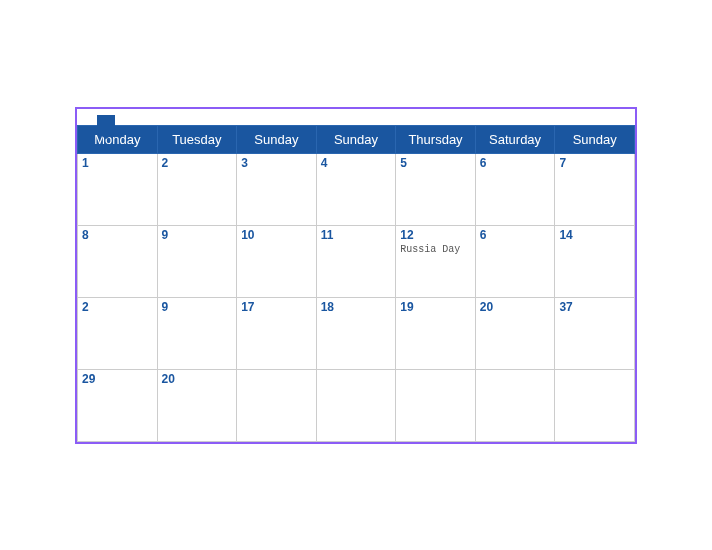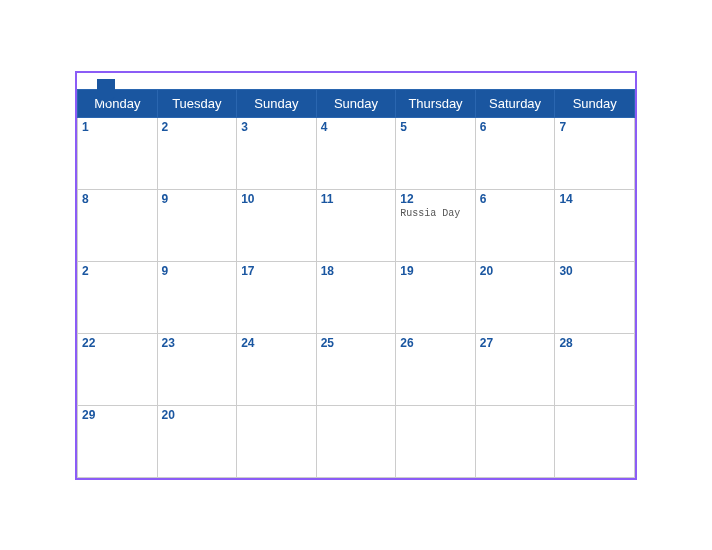--- a/index.html
+++ b/index.html
@@ -188,44 +188,21 @@
           <td>
             <span class="date-num">18</span>
           </td>
           <td>
             <span class="date-num">19</span>
           </td>
           <td>
             <span class="date-num">20</span>
           </td>
           <td>
-            <span class="date-num">30</span>
-          </td>
-        </tr>
-        <tr>
-          <td>
-            <span class="date-num">22</span>
-          </td>
-          <td>
-            <span class="date-num">23</span>
-          </td>
-          <td>
-            <span class="date-num">24</span>
-          </td>
-          <td>
-            <span class="date-num">25</span>
-          </td>
-          <td>
-            <span class="date-num">26</span>
-          </td>
-          <td>
-            <span class="date-num">27</span>
-          </td>
-          <td>
-            <span class="date-num">28</span>
+            <span class="date-num">37</span>
           </td>
         </tr>
         <tr>
           <td>
             <span class="date-num">29</span>
           </td>
           <td>
             <span class="date-num">20</span>
           </td>
           <td></td>

